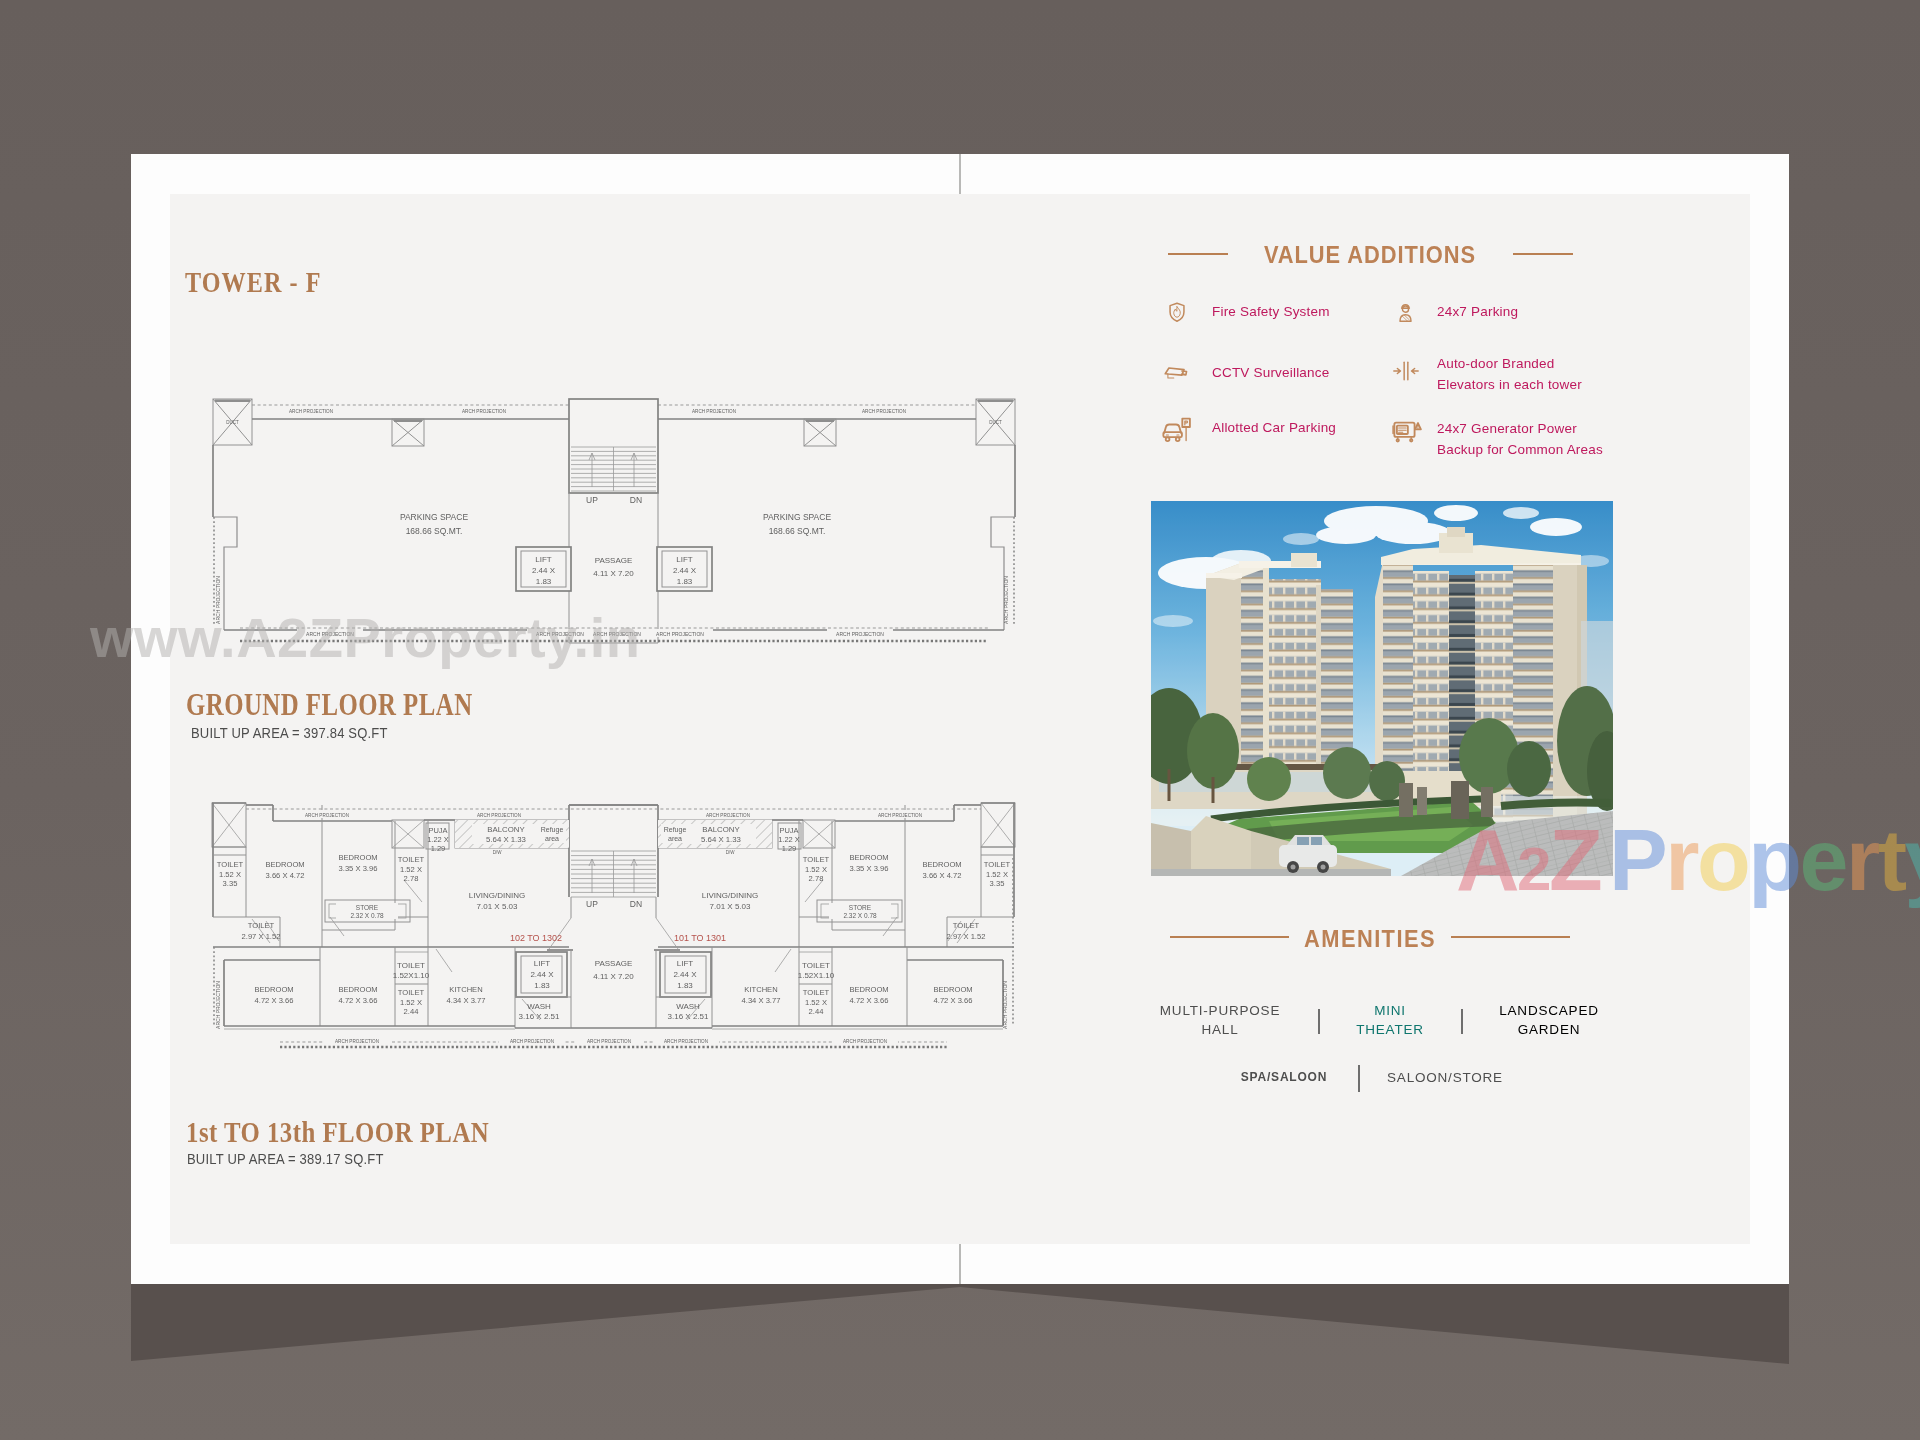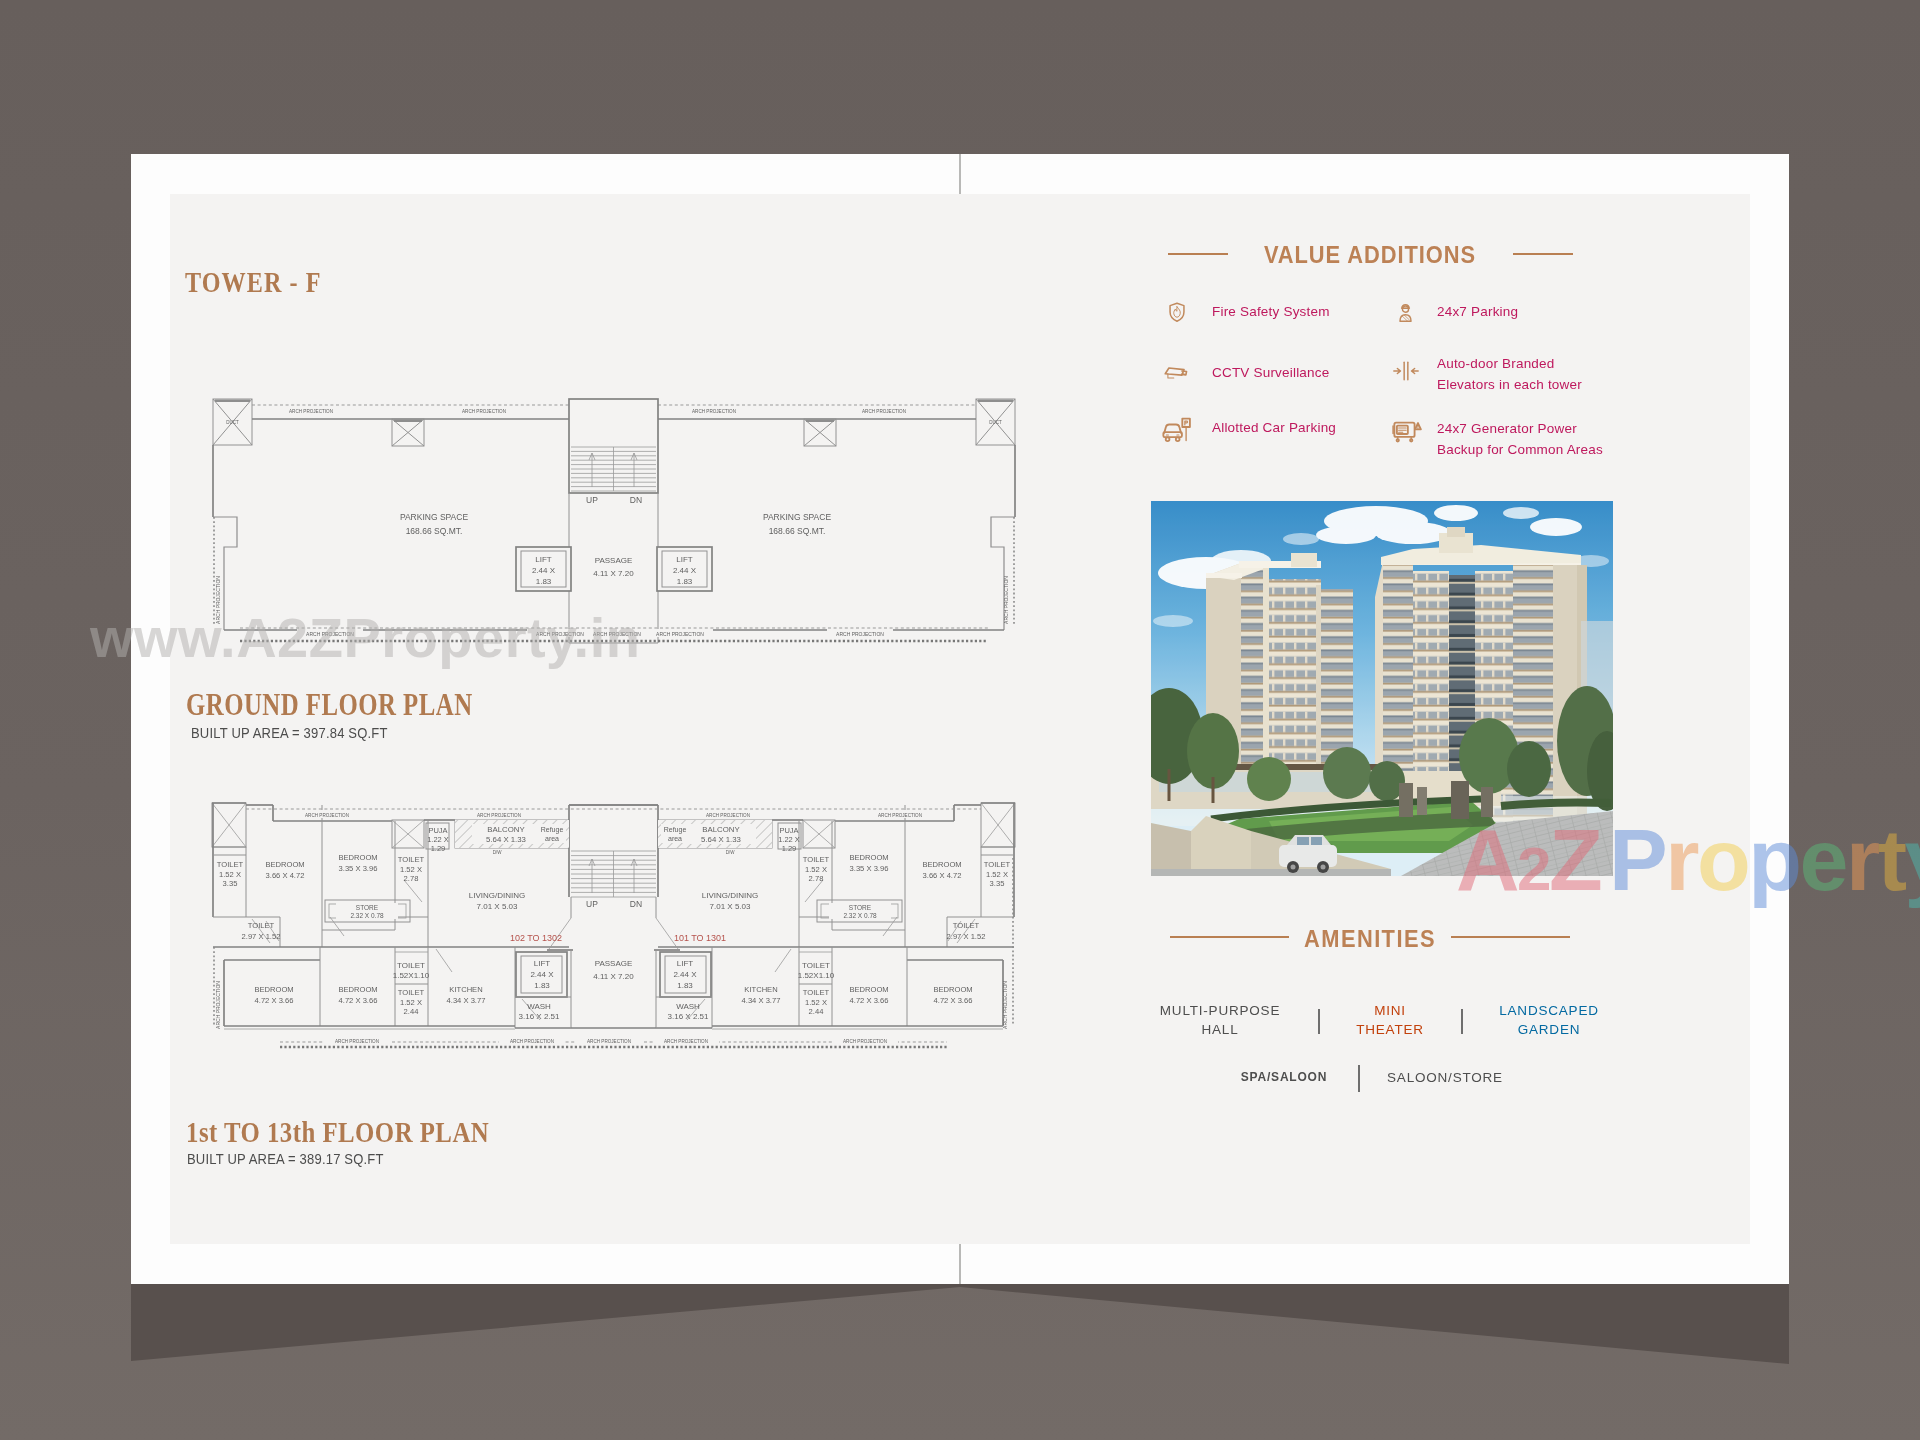--- a/index.html
+++ b/index.html
@@ -552,23 +552,23 @@
     <rect x="330" y="286" width="12" height="30" fill="#6b6658"></rect>
     <rect x="0" y="0" width="462" height="375" fill="#f5f3ef" opacity="0.07"></rect>
   </svg>
 
 <div class="abs" style="left:1164px;top:926px;width:412px;text-align:center;font-size:23px;font-weight:bold;color:#bc8155;letter-spacing:1.5px;transform:scaleX(0.95);transform-origin:50% 0;">AMENITIES</div>
 <div class="abs" style="left:1170px;top:936px;width:119px;height:2px;background:#b97f52;"></div>
 <div class="abs" style="left:1451px;top:936px;width:119px;height:2px;background:#b97f52;"></div>
 
 <div class="abs" style="left:1140px;top:1001px;width:160px;text-align:center;font-size:13.5px;color:#4e4e4e;letter-spacing:0.8px;line-height:19px;">MULTI-PURPOSE<br>HALL</div>
 <div class="abs" style="left:1318px;top:1009px;width:1.5px;height:25px;background:#6e6e6e;"></div>
-<div class="abs" style="left:1330px;top:1001px;width:120px;text-align:center;font-size:13.5px;color:#c2410c;letter-spacing:0.8px;line-height:19px;">MINI<br>THEATER</div>
+<div class="abs" style="left:1330px;top:1001px;width:120px;text-align:center;font-size:13.5px;color:#0f766e;letter-spacing:0.8px;line-height:19px;">MINI<br>THEATER</div>
 <div class="abs" style="left:1461px;top:1009px;width:1.5px;height:25px;background:#6e6e6e;"></div>
-<div class="abs" style="left:1469px;top:1001px;width:160px;text-align:center;font-size:13.5px;color:#0369a1;letter-spacing:0.8px;line-height:19px;">LANDSCAPED<br>GARDEN</div>
+<div class="abs" style="left:1469px;top:1001px;width:160px;text-align:center;font-size:13.5px;color:#000000;letter-spacing:0.8px;line-height:19px;">LANDSCAPED<br>GARDEN</div>
 <div class="abs" style="left:1214px;top:1070px;width:140px;text-align:center;font-size:12px;color:#4e4e4e;letter-spacing:0.8px;font-weight:bold;">SPA/SALOON</div>
 <div class="abs" style="left:1358px;top:1065px;width:1.5px;height:27px;background:#6e6e6e;"></div>
 <div class="abs" style="left:1370px;top:1070px;width:150px;text-align:center;font-size:13.5px;color:#4e4e4e;letter-spacing:0.8px;">SALOON/STORE</div>
 
 <div class="abs" style="left:90px;top:605px;font-size:56px;font-weight:bold;color:rgba(178,176,174,0.5);letter-spacing:0.5px;">www.A2ZProperty.in</div>
 
 <div class="abs" style="left:1424px;top:809px;font-size:88px;font-weight:bold;opacity:0.5;white-space:nowrap;letter-spacing:-2.5px;margin-left:32px;">
 <span style="color:#e06a78;">A</span><span style="font-size:62px;color:#e06a78;">2</span><span style="color:#e06a78;">Z</span><span style="font-size:40px;"> </span><span style="color:#5f8cd8;">P</span><span style="color:#eb9a57;">r</span><span style="color:#f2cd4e;">o</span><span style="color:#5f8cd8;">p</span><span style="color:#5bb878;">e</span><span style="color:#eb9a57;">r</span><span style="color:#e2b03e;">t</span><span style="color:#4db8ae;">y</span>
 </div>
 

